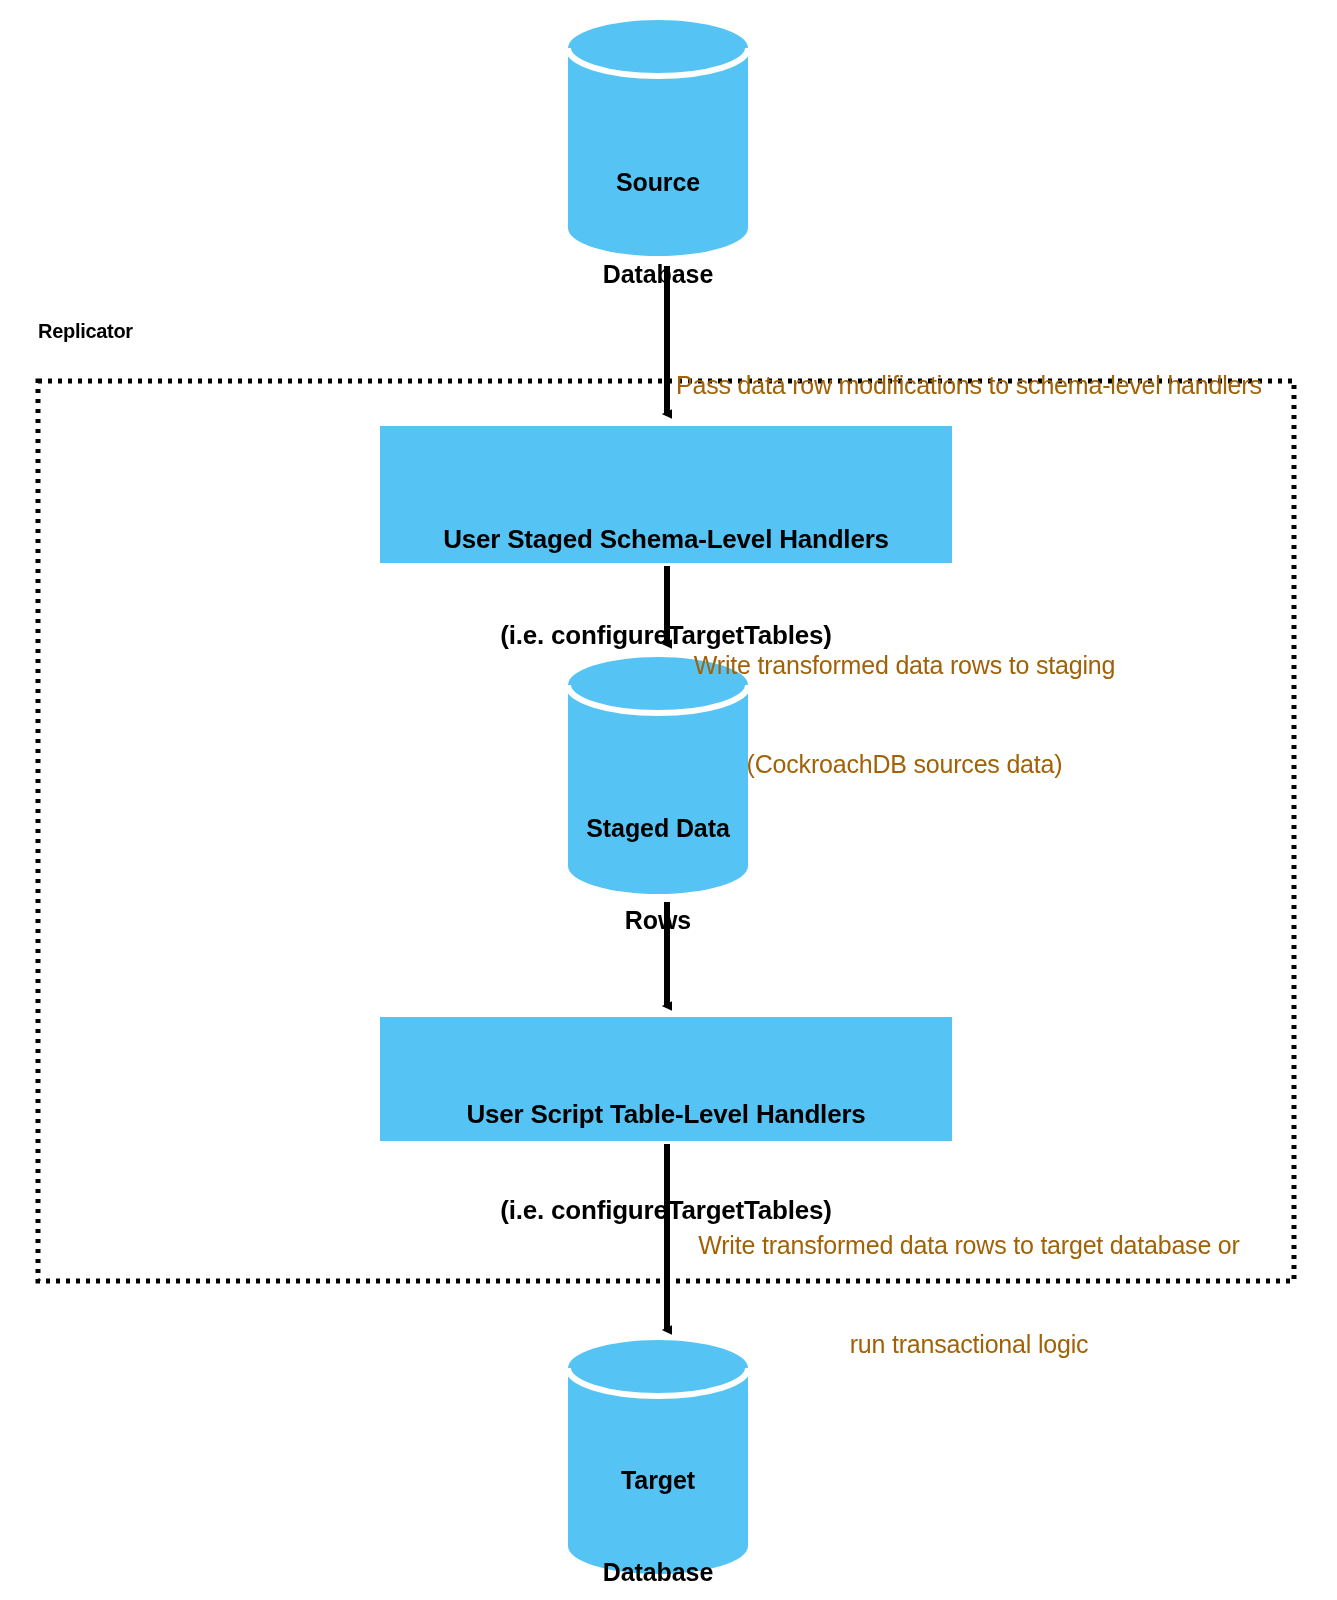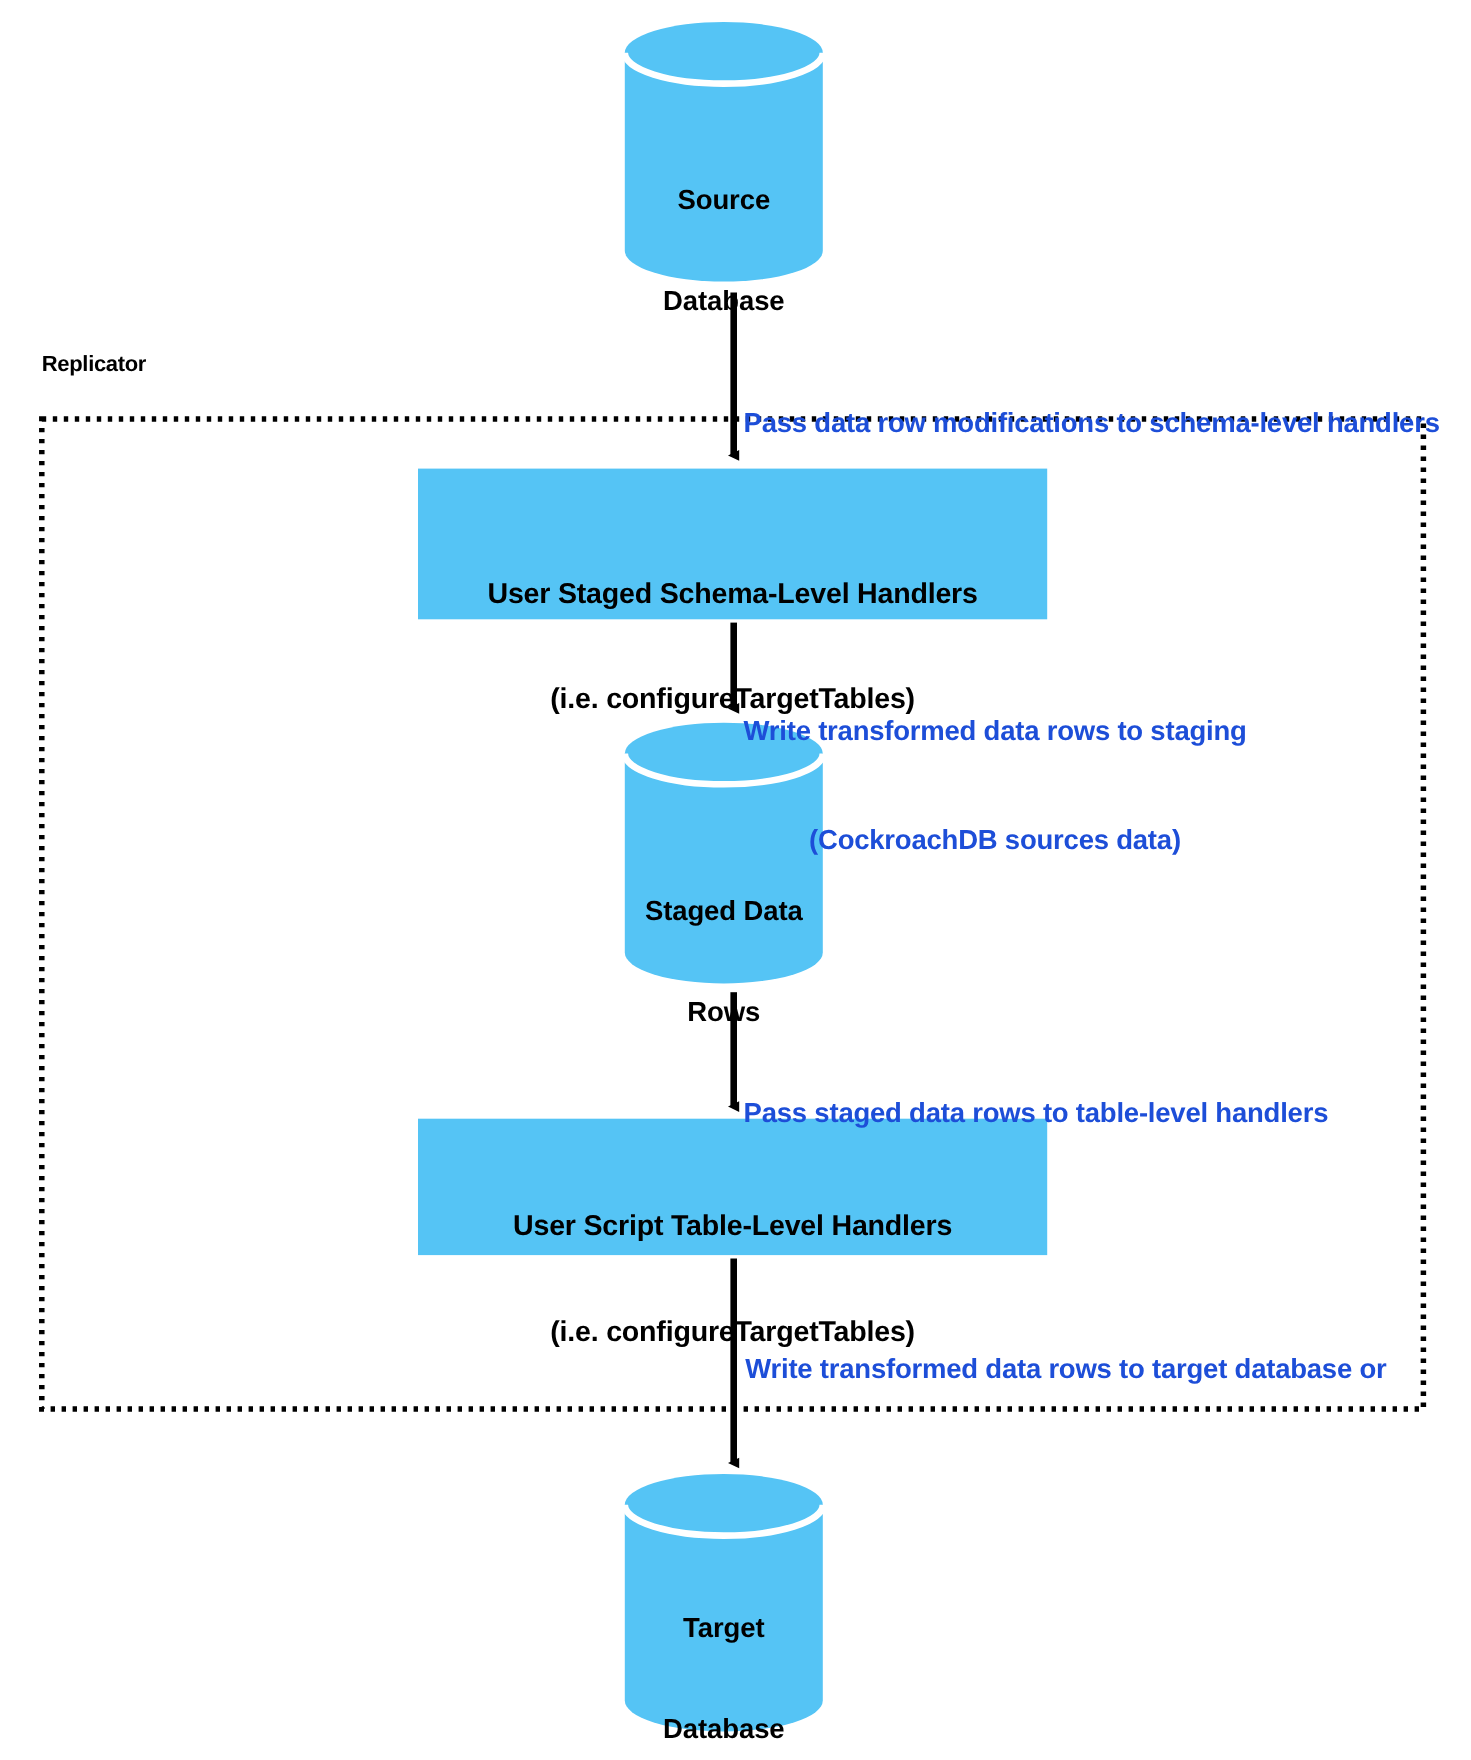--- a/index.html
+++ b/index.html
@@ -40,22 +40,22 @@
   .cyl-label {
     font-size: 25px;
     letter-spacing: -0.1px;
   }
   .box-label {
     font-size: 26px;
     letter-spacing: -0.2px;
   }
   .edge-label {
     position: absolute;
-    color: #1d4ed8;
-    font-weight: bold;
+    color: #a16207;
+    font-weight: normal;
     font-size: 25px;
     line-height: 1.32;
     white-space: pre;
     letter-spacing: -0.2px;
   }
   .edge-label.centered { text-align: center; }
   .edge-label.left { text-align: left; }
 
   .group-title {
     position: absolute;
@@ -130,31 +130,29 @@
   <div class="edge-label centered" style="left:676px; top:583px; width:780px;">
     <div style="width:457px;">Write transformed data rows to staging</div>
     <div style="width:457px;">(CockroachDB sources data)</div>
   </div>
 
   <div class="node-label cyl-label" style="left:568px; top:752px; width:180px;">
     <div>Staged Data</div>
     <div>Rows</div>
   </div>
 
-  <div class="edge-label left" style="left:676px; top:930px; width:640px;">
-    <div>Pass staged data rows to table-level handlers</div>
-  </div>
 
   <div class="node-label box-label" style="left:380px; top:1036px; width:572px;">
     <div>User Script Table-Level Handlers</div>
     <div>(i.e. configureTargetTables)</div>
   </div>
 
   <div class="edge-label centered" style="left:676px; top:1163px; width:600px;">
     <div style="width:586px;">Write transformed data rows to target database or</div>
+    <div style="width:586px;">run transactional logic</div>
   </div>
 
   <div class="node-label cyl-label" style="left:568px; top:1404px; width:180px;">
     <div>Target</div>
     <div>Database</div>
   </div>
 
 </div>
 
 </body></html>

